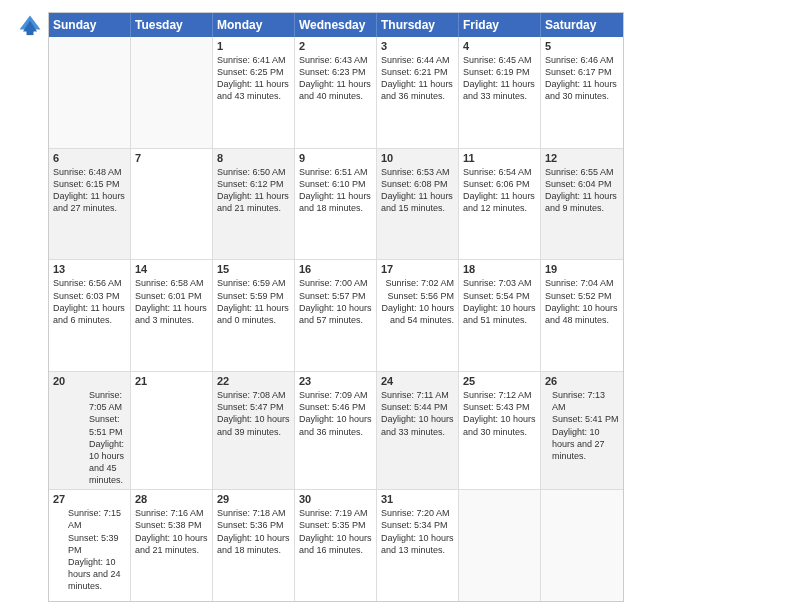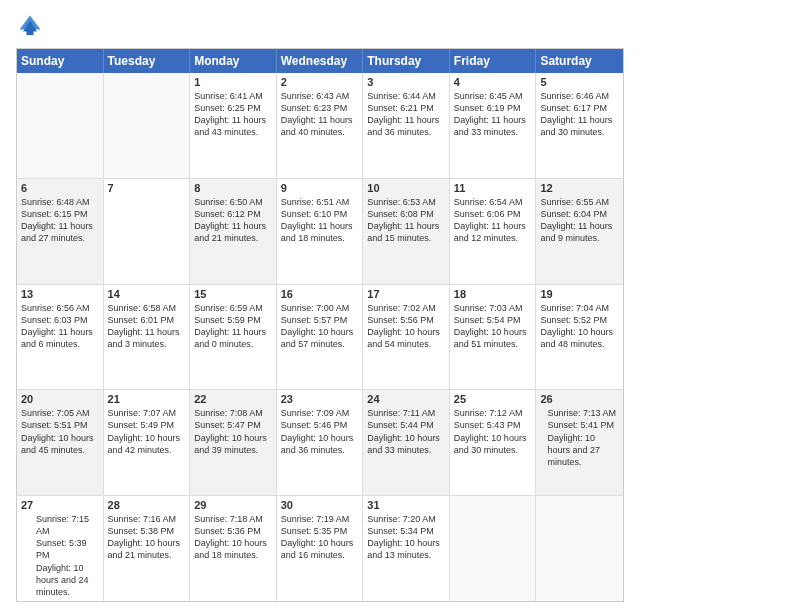--- a/index.html
+++ b/index.html
@@ -7,21 +7,21 @@
       font-family: Arial, sans-serif;
       background: #fff;
       width: 792px;
       height: 612px;
       overflow: hidden;
     }
     .page {
       width: 644px;
       height: 612px;
       display: flex;
-      flex-direction: column;
+      flex-direction: row;
       padding: 12px 20px 10px 16px;
     }
     .header {
       display: flex;
       justify-content: space-between;
       align-items: flex-start;
       margin-bottom: 8px;
     }
     .logo {
       display: flex;
@@ -242,49 +242,46 @@
 Daylight: 11 hours and 0 minutes.</div>
           </div>
           <div class="cal-cell">
             <div class="day-num">16</div>
             <div class="cell-info" style="white-space: pre-line;">Sunrise: 7:00 AM
 Sunset: 5:57 PM
 Daylight: 10 hours and 57 minutes.</div>
           </div>
           <div class="cal-cell">
             <div class="day-num">17</div>
-            <div class="cell-info" style="white-space: pre-line;">Sunrise: 7:02 AM
+            <div class="cell-info" style="white-space: pre-line; text-align: right;">Sunrise: 7:02 AM
 Sunset: 5:56 PM
 Daylight: 10 hours and 54 minutes.</div>
           </div>
           <div class="cal-cell">
             <div class="day-num">18</div>
             <div class="cell-info" style="white-space: pre-line;">Sunrise: 7:03 AM
 Sunset: 5:54 PM
 Daylight: 10 hours and 51 minutes.</div>
           </div>
           <div class="cal-cell">
             <div class="day-num">19</div>
             <div class="cell-info" style="white-space: pre-line;">Sunrise: 7:04 AM
 Sunset: 5:52 PM
 Daylight: 10 hours and 48 minutes.</div>
           </div>
         </div>
         <div class="cal-row">
           <div class="cal-cell shaded">
             <div class="day-num">20</div>
-            <div class="cell-info" style="white-space: pre-line;">Sunrise: 7:05 AM
+            <div class="cell-info" style="white-space: pre-line; margin-left: 36px;">Sunrise: 7:05 AM
 Sunset: 5:51 PM
 Daylight: 10 hours and 45 minutes.</div>
           </div>
           <div class="cal-cell">
             <div class="day-num">21</div>
-            <div class="cell-info" style="white-space: pre-line;">Sunrise: 7:07 AM
-Sunset: 5:49 PM
-Daylight: 10 hours and 42 minutes.</div>
           </div>
           <div class="cal-cell shaded">
             <div class="day-num">22</div>
             <div class="cell-info" style="white-space: pre-line;">Sunrise: 7:08 AM
 Sunset: 5:47 PM
 Daylight: 10 hours and 39 minutes.</div>
           </div>
           <div class="cal-cell">
             <div class="day-num">23</div>
             <div class="cell-info" style="white-space: pre-line;">Sunrise: 7:09 AM

